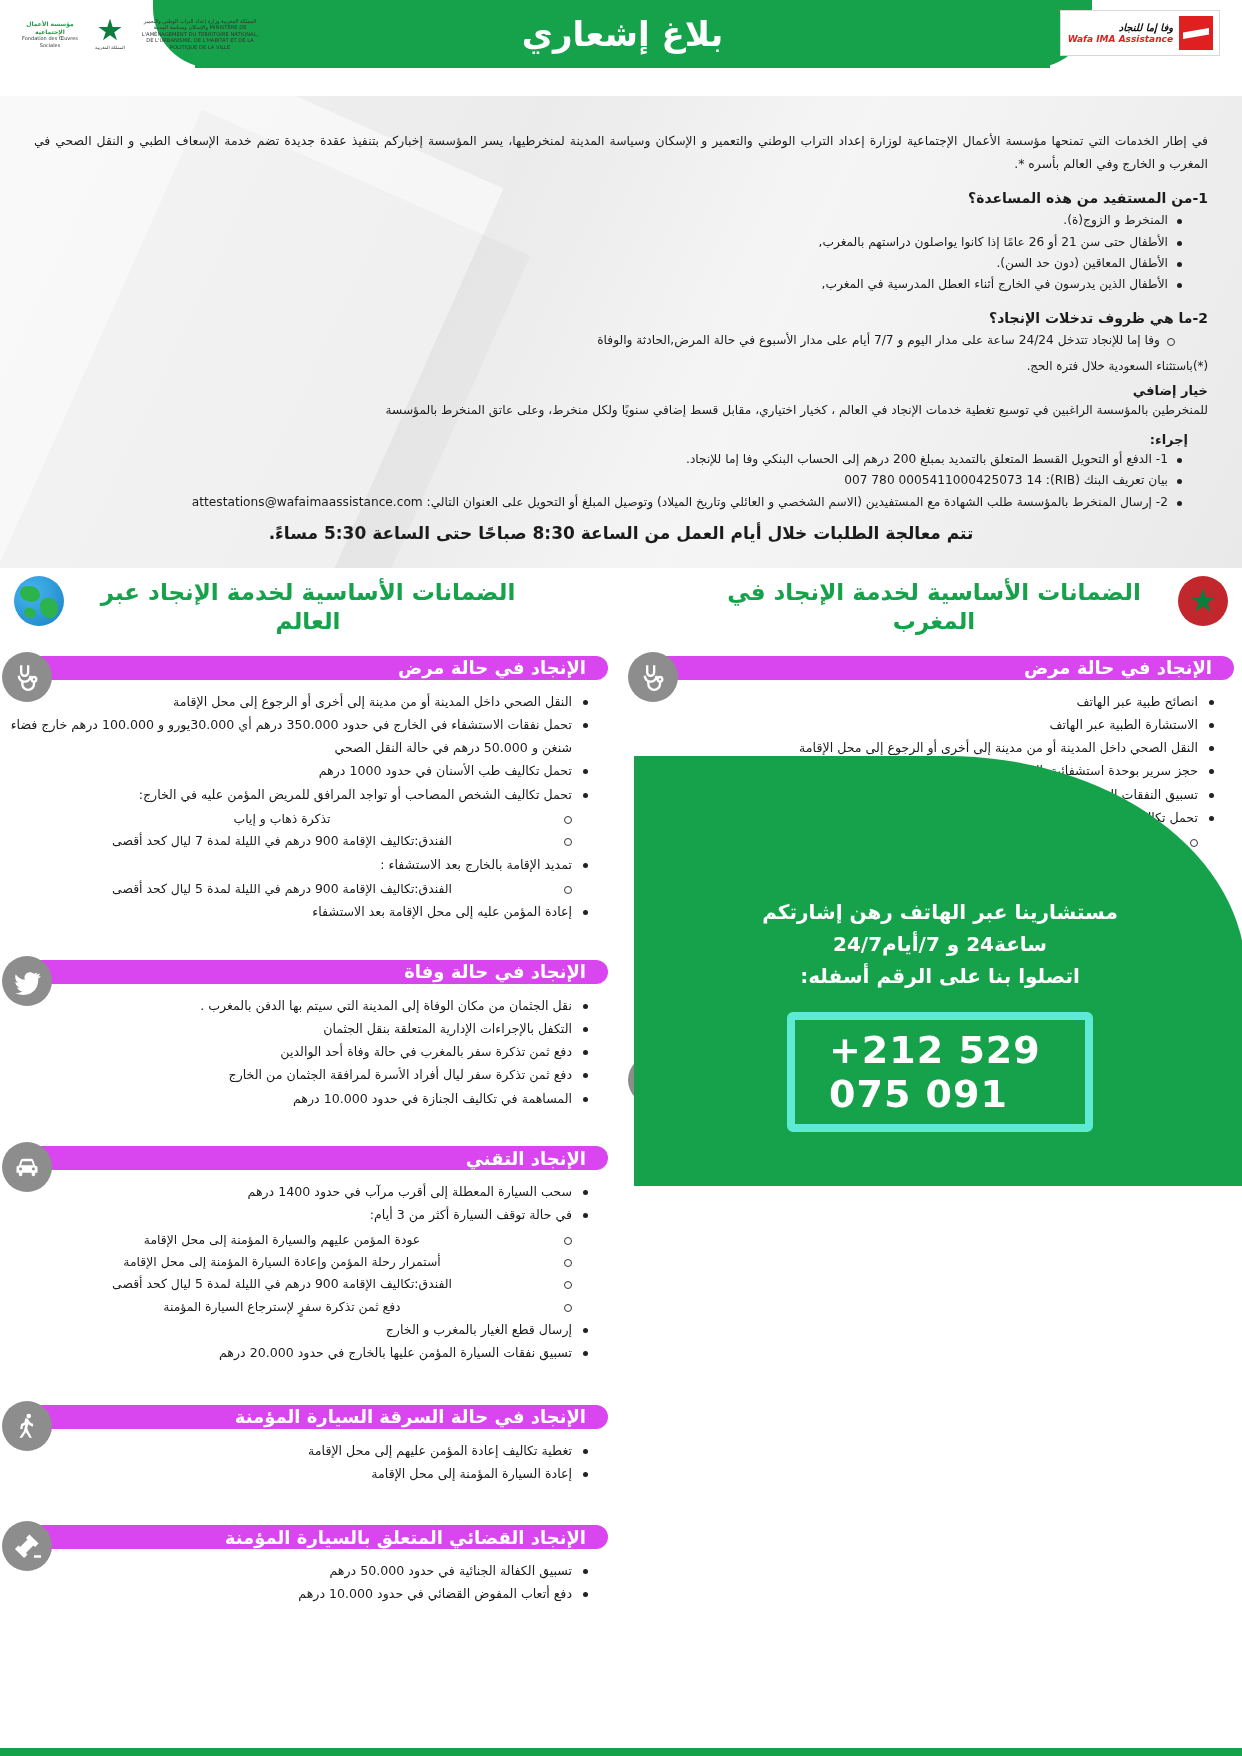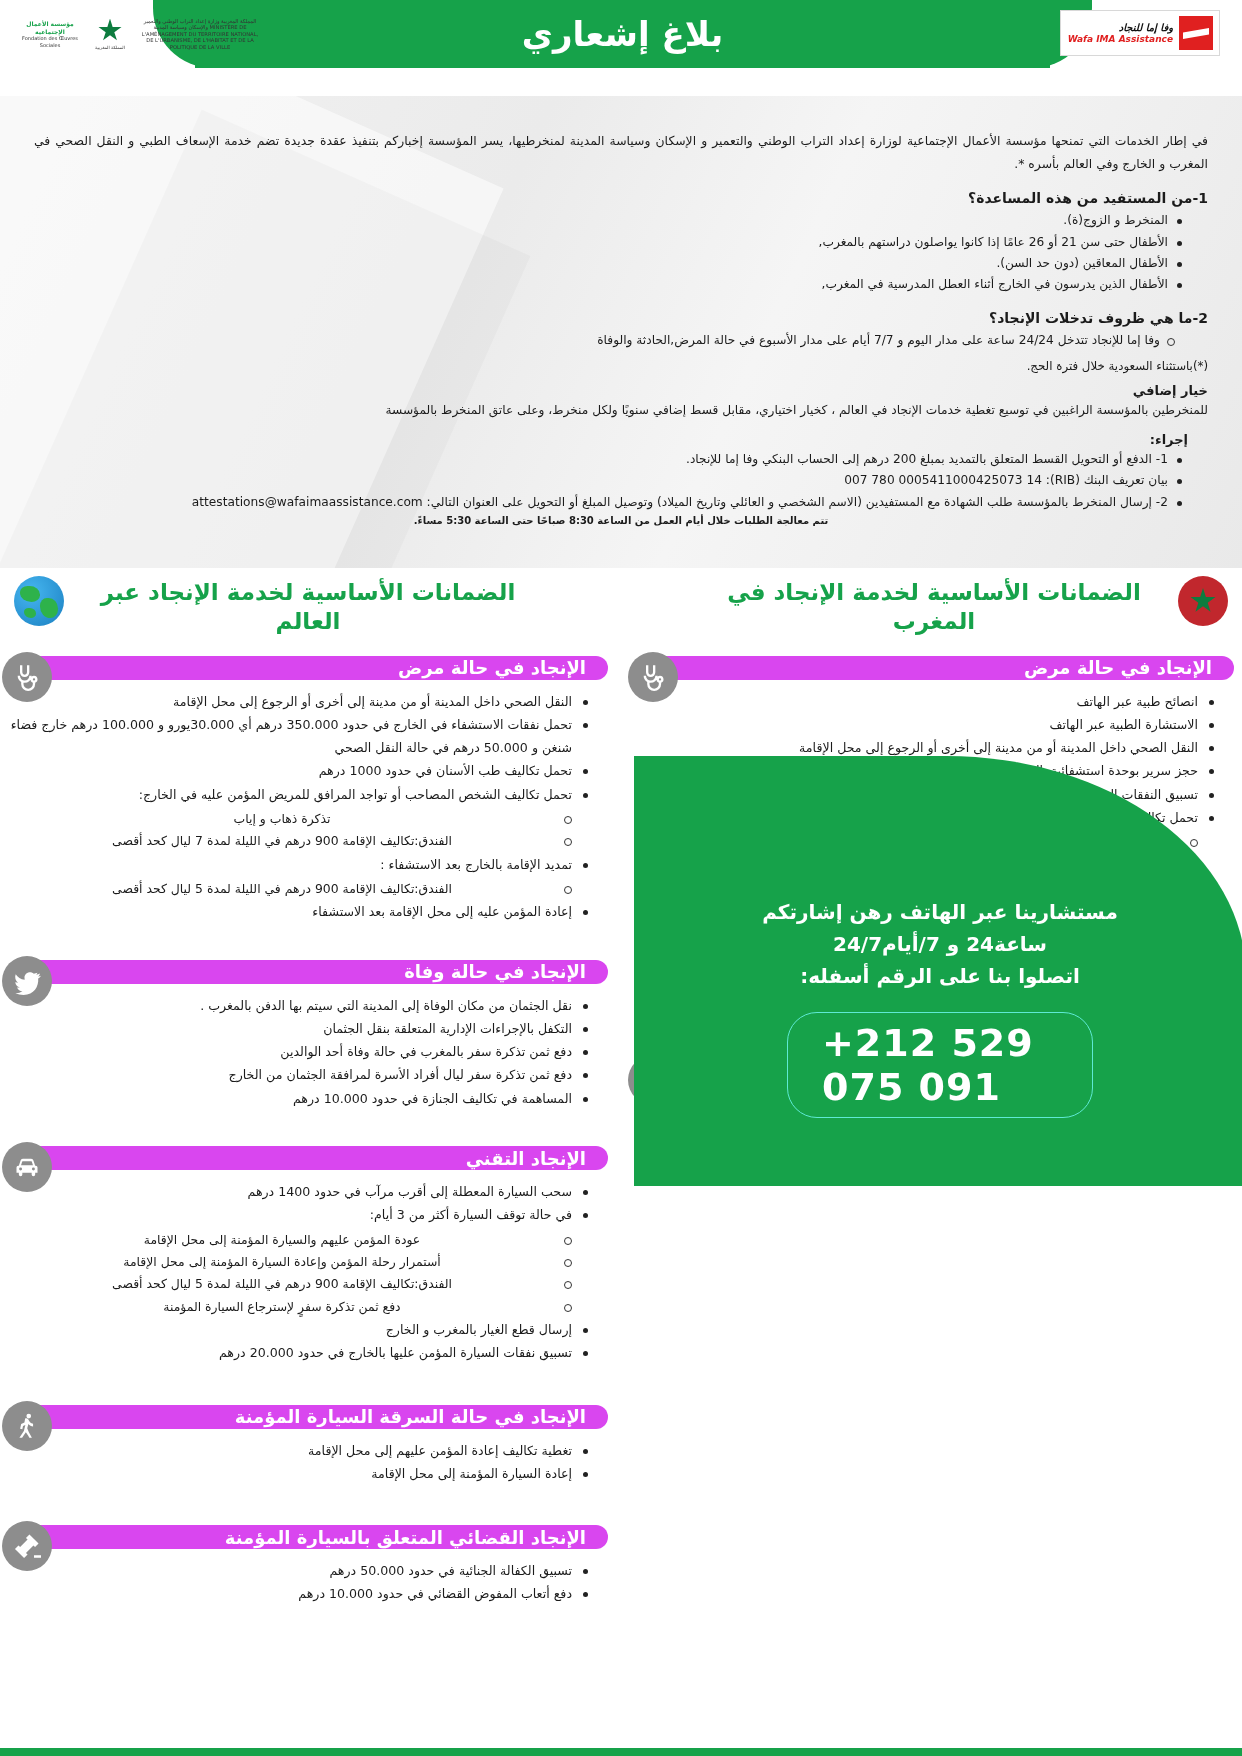--- a/index.html
+++ b/index.html
@@ -69,21 +69,21 @@
   .q-title{font-size:14px;font-weight:bold;margin:14px 0 4px 0;text-align:right;}
   ul.dots{margin:0 24px 0 0;padding:0;list-style:none;}
   ul.dots>li{position:relative;padding-right:16px;font-size:12.2px;line-height:1.75;text-align:right;}
   ul.dots>li:before{content:"";position:absolute;right:2px;top:9px;width:5px;height:5px;background:#222;border-radius:50%;}
   ul.circ{margin:0 30px 0 0;padding:0;list-style:none;}
   ul.circ>li{position:relative;padding-right:18px;font-size:12.2px;line-height:1.75;text-align:right;}
   ul.circ>li:before{content:"";position:absolute;right:3px;top:8px;width:6px;height:6px;border:1px solid #333;border-radius:50%;}
   .note-small{font-size:11.8px;margin:8px 0 0 0;text-align:right;}
   .sub-head{font-size:13px;font-weight:bold;margin:10px 0 2px 0;text-align:right;}
   .justify-line{font-size:12.2px;line-height:1.8;text-align:justify;margin:2px 0;}
-  .closing{font-size:10px;font-weight:bold;text-align:center;margin-top:2px;}
+  .closing{font-size:17px;font-weight:bold;text-align:center;margin-top:10px;}
 
   
   .cols{position:absolute;left:0;top:568px;width:1242px;height:1188px;background:#fff;}
   .col{position:absolute;top:0;width:600px;}
   .col-right{right:8px;}
   .col-left{left:8px;}
   .col-title{
     color:#16a24a;font-weight:bold;font-size:23px;line-height:1.25;text-align:center;
     padding:10px 70px 6px 70px;position:relative;
   }
@@ -127,21 +127,21 @@
   .contact{
     position:absolute;left:0;bottom:0;width:612px;height:430px;background:#16a24a;
     border-top-right-radius:300px 220px;
   }
   .contact .lines{
     position:absolute;left:0;right:0;top:140px;text-align:center;color:#fff;
     font-size:20px;font-weight:bold;line-height:1.6;
   }
   .phone-box{
     position:absolute;left:50%;transform:translateX(-50%);top:256px;
-    border:1px solid #5eead4;border-radius:30px;padding:8px 34px;
+    border:8px solid #5eead4;border-radius:6px;padding:8px 34px;
     color:#fff;font-size:38px;font-weight:bold;letter-spacing:1px;direction:ltr;
     background:transparent;
   }
   .bottom-strip{position:absolute;left:0;bottom:0;width:1242px;height:8px;background:#16a24a;}
 </style>
 </head>
 <body>
 
 <div class="header">
   <div class="header-green"></div>

